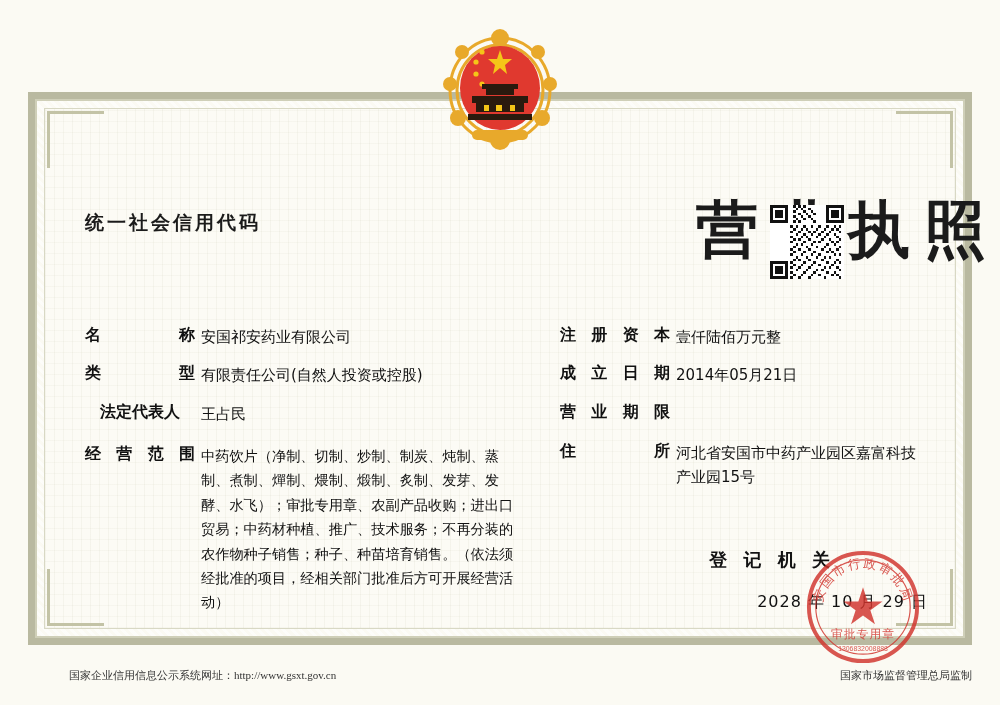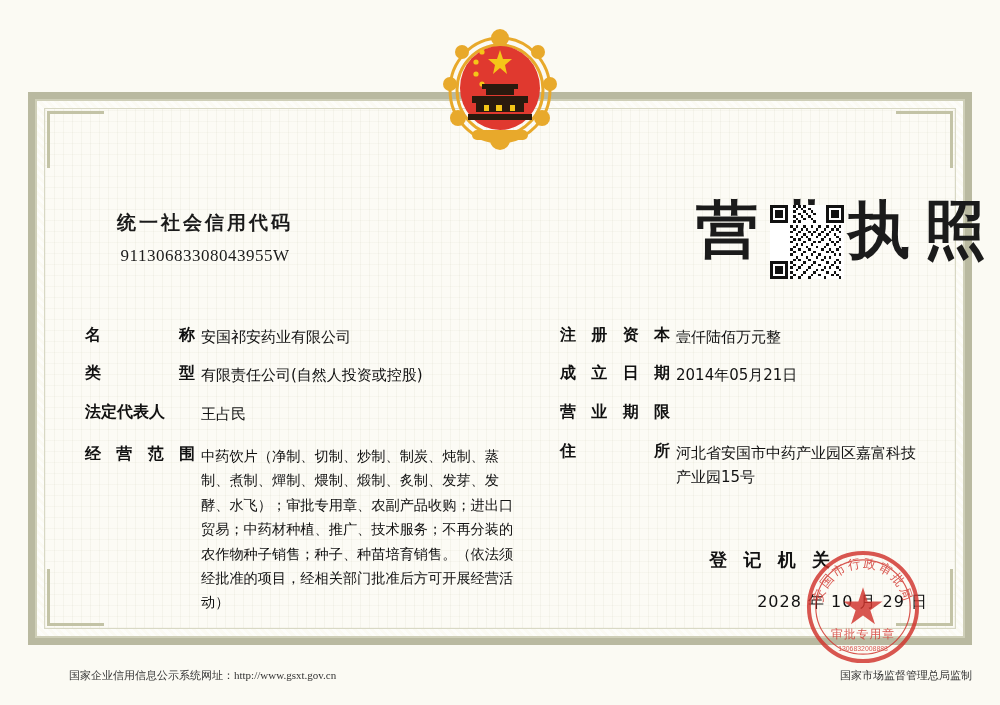--- a/index.html
+++ b/index.html
@@ -119,21 +119,20 @@
     letter-spacing: 14px;
     color: #1b1b1b;
     text-indent: 14px;
   }
   
   .code-block {
     position: absolute;
     left: 85px;
     top: 210px;
     width: 240px;
-    text-align: center;
   }
   .code-label {
     font-family: "DejaVu Sans", sans-serif;
     font-size: 19px;
     letter-spacing: 3px;
     color: #1b1b1b;
     font-weight: bold;
   }
   .code-value {
     margin-top: 10px;
@@ -344,21 +343,20 @@
         <rect x="64" y="87" width="6" height="6"></rect>
         <rect x="78" y="87" width="5" height="6"></rect>
       </g>
     </svg>
   </div>
 
   <div class="title">营业执照</div>
 
   <div class="code-block">
     <div class="code-label">统一社会信用代码</div>
-    <div class="code-value">91130683308043955W</div>
   </div>
 
   <div class="qr-wrap">
     <svg class="qr-code" viewBox="0 0 29 29" shape-rendering="crispEdges">
       <rect width="29" height="29" fill="#ffffff"></rect>
       <g fill="#111111">
         <rect x="0" y="0" width="7" height="1"></rect>
           <rect x="0" y="6" width="7" height="1"></rect>
         <rect x="0" y="0" width="1" height="7"></rect>
           <rect x="6" y="0" width="1" height="7"></rect>
@@ -531,21 +529,21 @@
 
     <div class="frow">
       <div class="flabel">
         <span>类</span>
         <span>型</span>
       </div>
       <div class="fvalue">有限责任公司(自然人投资或控股)</div>
     </div>
 
     <div class="frow">
-      <div class="flabel" style="letter-spacing:0;">
+      <div class="flabel" style="letter-spacing:0;justify-content:center;">
         <span>法定代表人</span>
       </div>
       <div class="fvalue">王占民</div>
     </div>
 
     <div class="frow" style="margin-top:18px;">
       <div class="flabel">
         <span>经</span>
         <span>营</span>
         <span>范</span>

